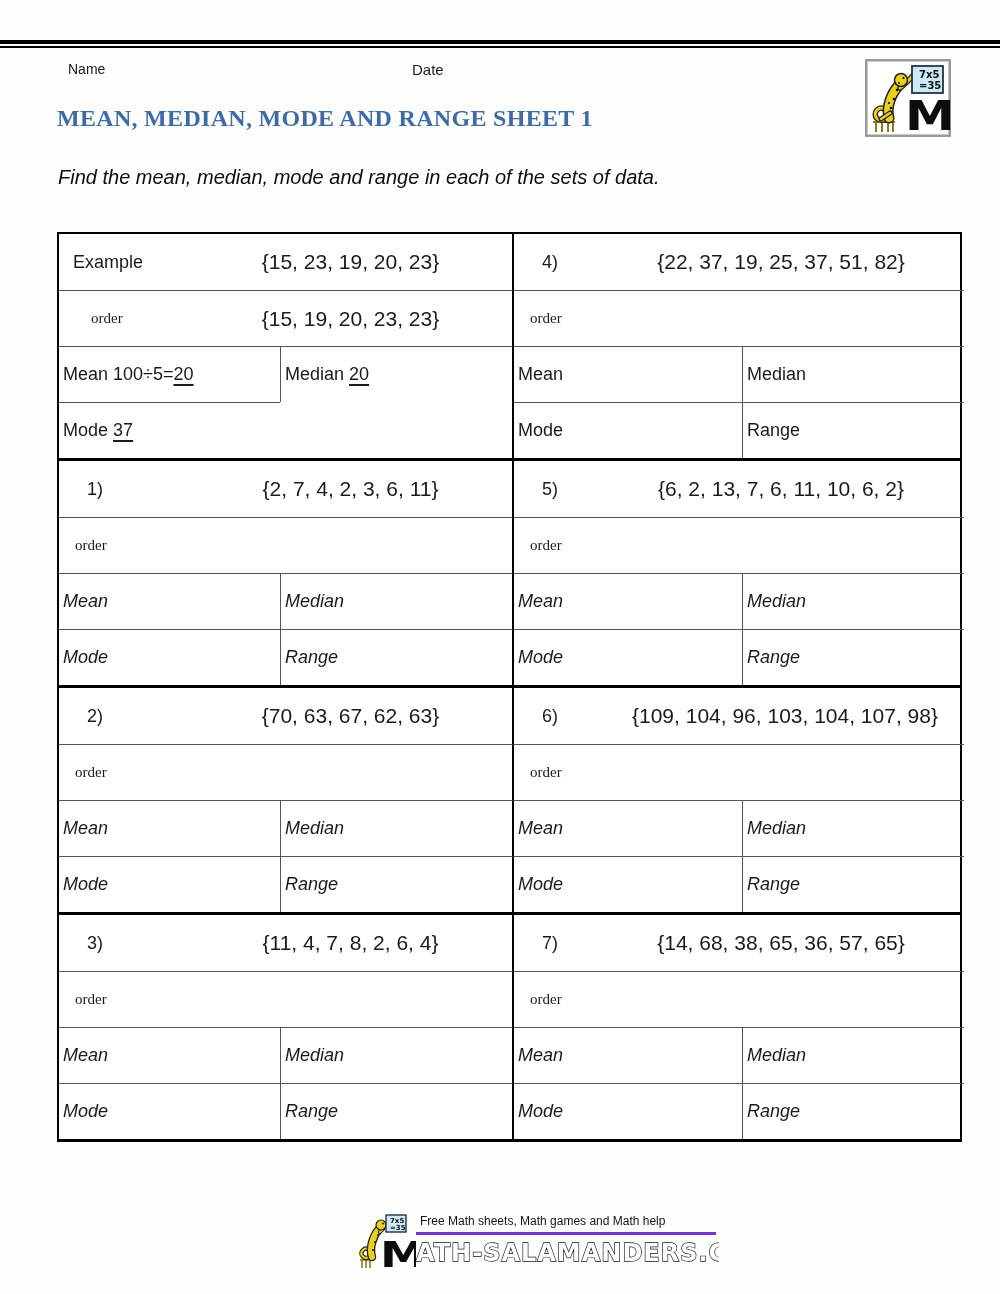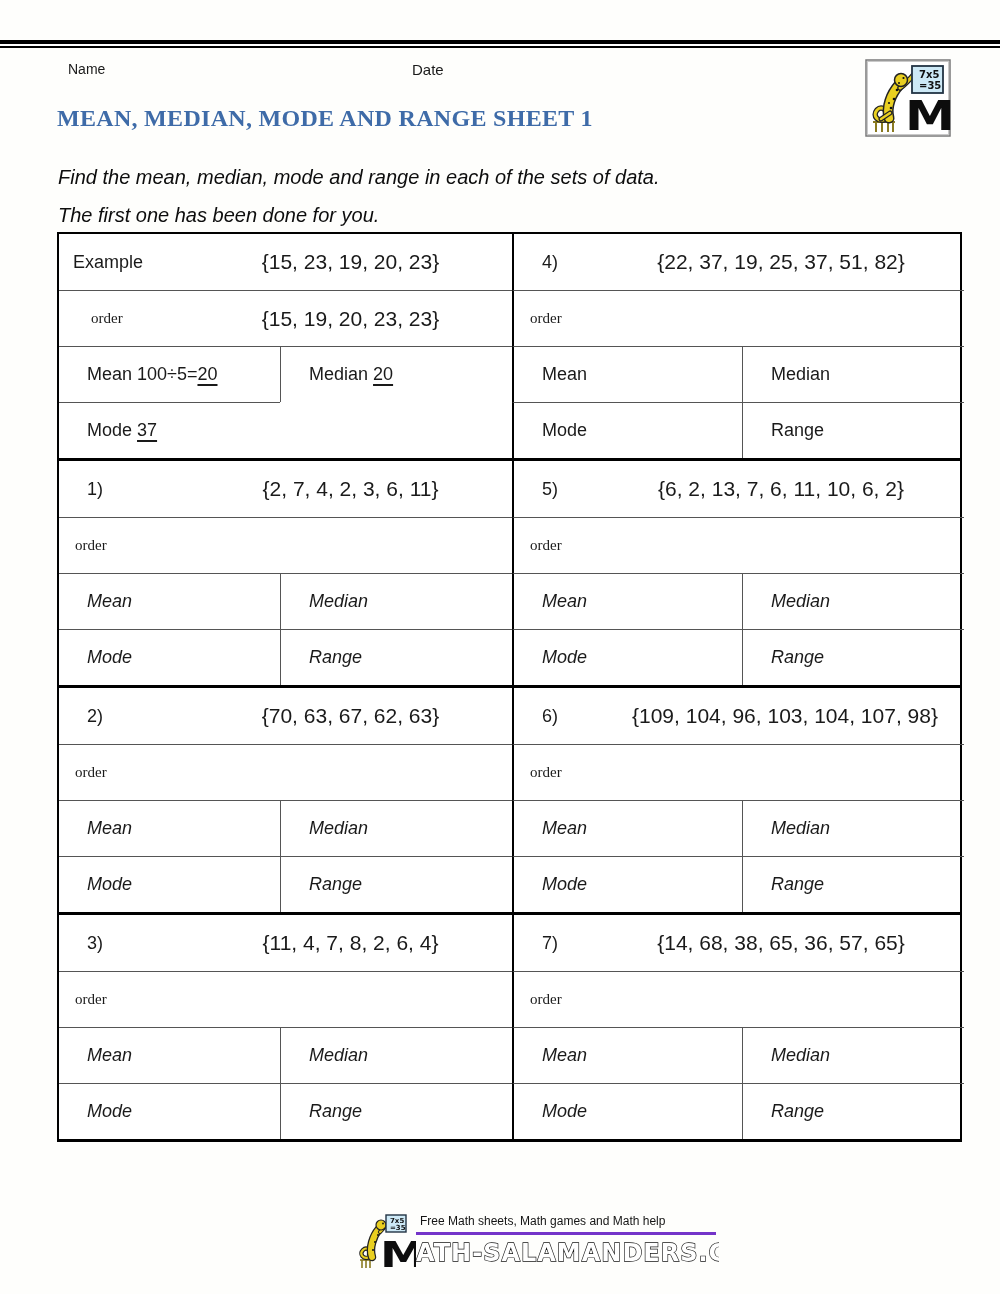--- a/index.html
+++ b/index.html
@@ -38,21 +38,21 @@
   .col2{grid-column:2;border-left:1px solid var(--thin);}
   .col3{grid-column:3;border-left:2px solid var(--thick);}
   .col4{grid-column:4;border-left:1px solid var(--thin);}
 
   .q-label{width:118px;padding-left:28px;font-size:18px;flex:none;white-space:pre;}
   .q-label.pl14{padding-left:14px;}
   .set-val{flex:1;text-align:center;font-size:21px;padding-right:34px;white-space:pre;}
   .order-label{width:118px;padding-left:16px;font-size:15px;flex:none;font-family:Liberation Serif, serif;}
   .order-label.pl32{padding-left:32px;}
   .order-val{flex:1;text-align:center;font-size:21px;padding-right:34px;white-space:pre;}
-  .st{padding-left:28px;font-size:18px;}
+  .st{padding-left:4px;font-size:18px;}
   .block.italic .st{font-style:italic;}
   .stat-text{white-space:pre;}
   .ans{text-decoration:underline;text-decoration-thickness:1.5px;text-underline-offset:4px;white-space:pre;}
 
   .footer{position:absolute;left:358px;top:1212px;display:flex;align-items:flex-start;}
   .footer-logo{width:58px;height:58px;flex:none;}
   .footer-right{display:flex;flex-direction:column;}
   .tagline{font-size:12px;font-weight:normal;color:#141414;padding:2px 6px 4px 4px;
     border-bottom:3px solid var(--purple);width:300px;}
   .wordmark-svg{margin-top:0px;margin-left:-2px;}
@@ -99,21 +99,20 @@
   <text x="54" y="19" font-size="10" font-weight="bold" fill="#111" font-family="DejaVu Sans, sans-serif">7x5</text>
   <text x="54" y="30" font-size="10" font-weight="bold" fill="#111" font-family="DejaVu Sans, sans-serif">=35</text>
 
   <text transform="translate(40,71) scale(1.25,1)" font-size="40" font-weight="bold" fill="#0d0d0d" font-family="DejaVu Sans, sans-serif">M</text>
 </svg>
 
 <h1 class="title">MEAN, MEDIAN, MODE AND RANGE SHEET 1</h1>
 
 <div class="instructions">
   <div>Find the mean, median, mode and range in each of the sets of data.</div>
-  <div>The first one has been done for you.</div>
 </div>
 
 <div class="sheet-table">
 
   <div class="block block-example">
     <div class="c setrow span2l">
       <span class="q-label pl14">Example</span>
       <span class="set-val">{15, 23, 19, 20, 23}</span>
     </div>
     <div class="c setrow span2r">

